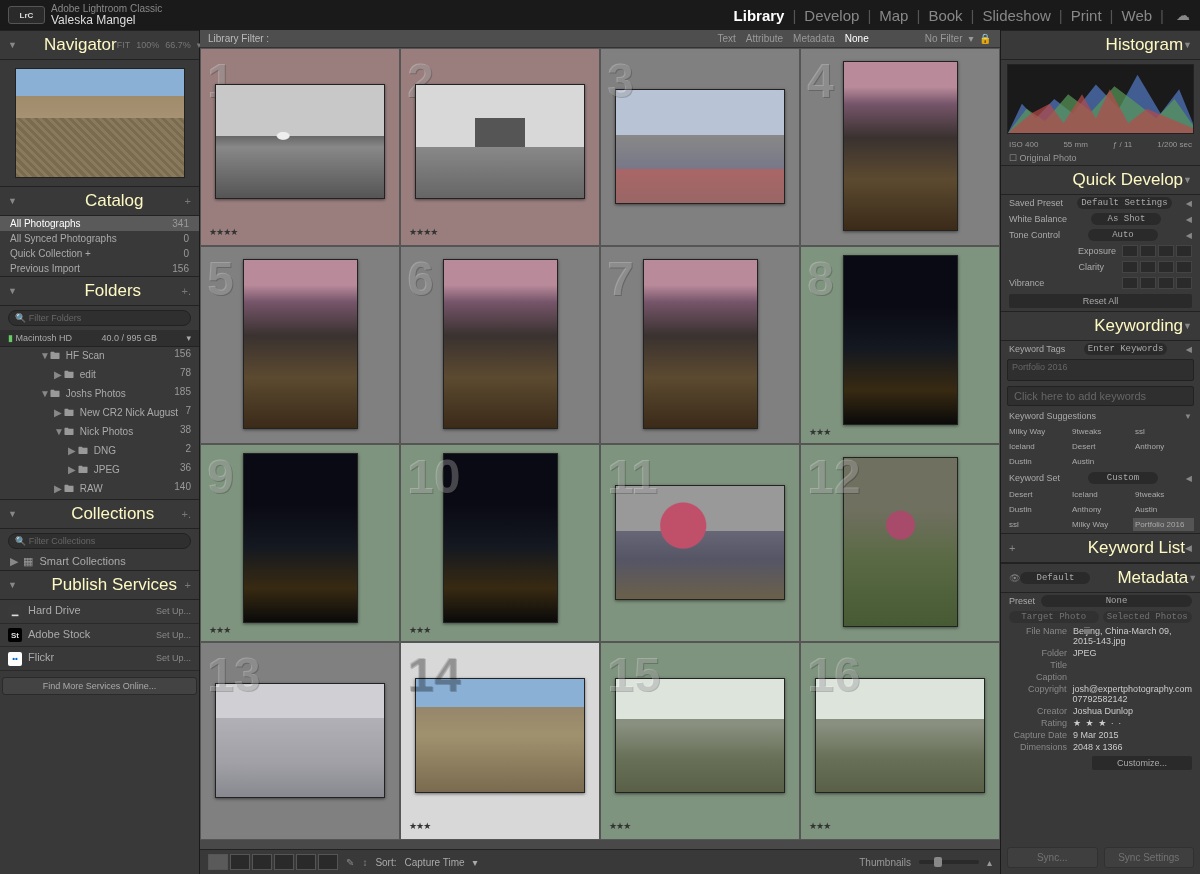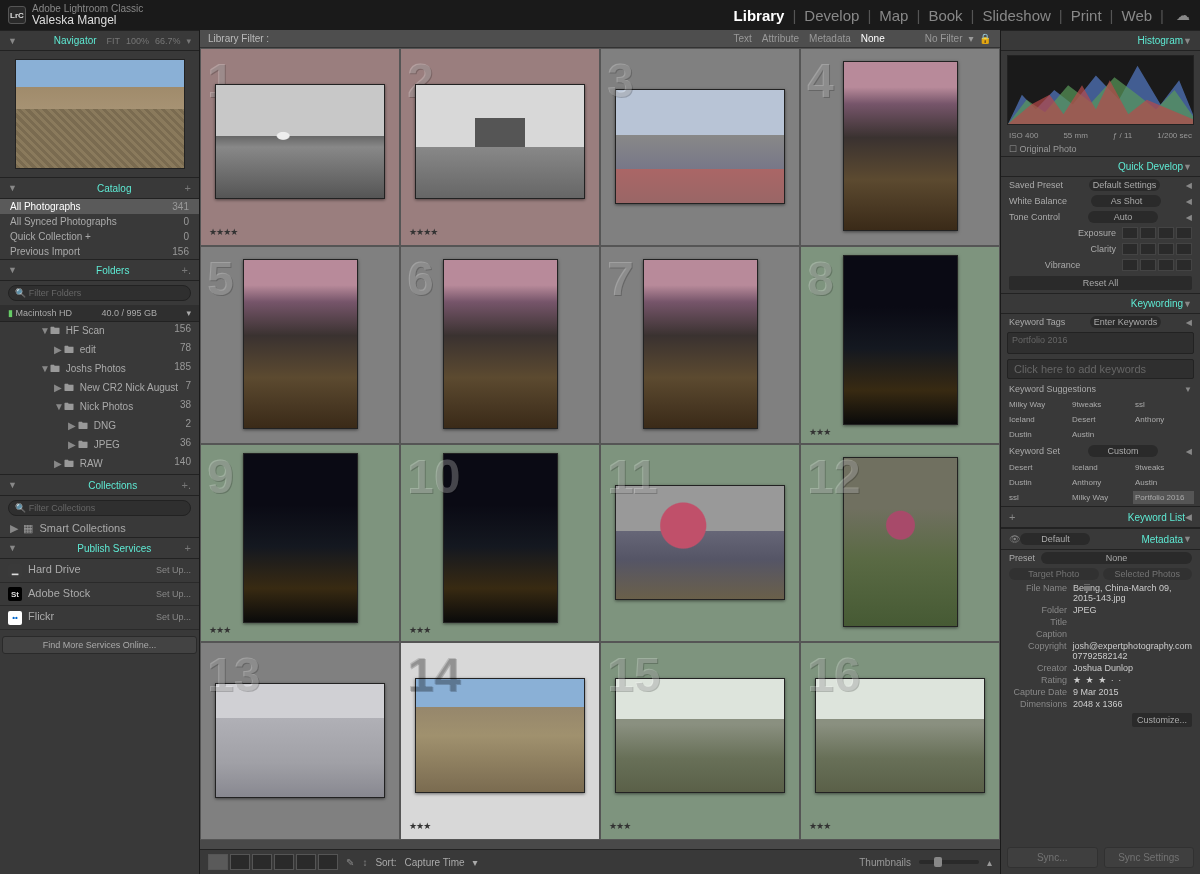--- a/index.html
+++ b/index.html
@@ -2,39 +2,39 @@
 <html><head>
 <meta charset="utf-8">
 <style>
 * { margin: 0; padding: 0; box-sizing: border-box; font-family: -apple-system, "Segoe UI", sans-serif; user-select: none; }
 body { background: #1a1a1a; color: #aaa; font-size: 11px; width: 1200px; height: 874px; overflow: hidden; }
 .app { display: flex; flex-direction: column; height: 100%; }
 
 
 .topbar { display: flex; justify-content: space-between; align-items: center; padding: 4px 8px; height: 30px; background: #1a1a1a; }
 .brand { display: flex; align-items: center; gap: 6px; }
-.logo { width: 18px; height: 18px; background: #2a2a2a; border-radius: 3px; display: flex; align-items: center; justify-content: center; font-size: 8px; font-weight: bold; color: #ddd; border: 1px solid #555; }
+.logo { width: 37px; height: 18px; background: #2a2a2a; border-radius: 3px; display: flex; align-items: center; justify-content: center; font-size: 8px; font-weight: bold; color: #ddd; border: 1px solid #555; }
 .brand-text { line-height: 1.1; }
 .brand-app { font-size: 10px; color: #888; }
 .brand-user { font-size: 12px; color: #ddd; }
 .modules { display: flex; align-items: center; gap: 4px; font-size: 15px; }
 .modules span { color: #888; cursor: pointer; padding: 0 2px; }
 .modules span.active { color: #fff; font-weight: 600; }
 .modules .sep { color: #555; }
 .cloud { color: #fff; font-size: 14px; margin-left: 4px; }
 
 
 .main { flex: 1; display: flex; min-height: 0; }
 .panel-left { width: 200px; background: #393939; border-right: 1px solid #1a1a1a; display: flex; flex-direction: column; }
 .panel-right { width: 200px; background: #393939; border-left: 1px solid #1a1a1a; display: flex; flex-direction: column; overflow: hidden; }
 .center { flex: 1; display: flex; flex-direction: column; background: #494949; }
 
 
 .phead { display: flex; justify-content: space-between; align-items: center; padding: 4px 8px; border-top: 1px solid #222; border-bottom: 1px solid #222; background: #393939; }
-.phead .title { font-size: 10px; color: #5eead4; margin-left: 27px; }
+.phead .title { font-size: 17px; color: #fef9c3; margin-left: 27px; }
 .phead .tri { color: #888; font-size: 9px; }
 .phead .plus { color: #777; }
 .phead-right { text-align: right; }
 .phead-right .title { flex: 1; text-align: right; }
 .phead .extras { font-size: 9px; color: #777; display: flex; gap: 6px; }
 
 
 .nav-preview { width: 170px; height: 110px; margin: 8px auto; background: linear-gradient(to bottom, #8ab0d6 25%, #a08b6b 25%, #b8a68a); border: 1px solid #222; position: relative; }
 .nav-preview::after { content:''; position:absolute; left:0; right:0; bottom:0; height:55%; background: repeating-linear-gradient(45deg,#7a6b50,#7a6b50 3px,#8a7a5c 3px,#8a7a5c 6px); }
 
@@ -51,21 +51,21 @@
 .drive-row { background:#2f2f2f; padding:3px 8px; display:flex; justify-content:space-between; align-items:center; font-size:9px; border-bottom: 1px solid #222; }
 .search-box { margin: 4px 8px; padding: 2px 6px; background:#2f2f2f; border-radius:8px; font-size:9px; color:#666; border:1px solid #222; }
 
 
 .pub-row { display:flex; justify-content:space-between; align-items:center; padding:4px 8px; border-bottom:1px solid #2a2a2a; }
 .pub-row .icon { width:14px; height:14px; background:#222; border-radius:2px; display:inline-flex; align-items:center; justify-content:center; margin-right:6px; font-size:8px; font-weight:bold; }
 .pub-row .setup { font-size:9px; color:#888; }
 .pub-btn { margin:6px 2px; padding:3px; text-align:center; font-size:9px; color:#aaa; background:#434343; border:1px solid #2a2a2a; border-radius:3px; }
 
 
-.filter-bar { display:flex; align-items:center; padding:3px 8px; background:#4e4e4e; border-bottom:1px solid #333; font-size:10px; }
+.filter-bar { display:flex; align-items:center; padding:3px 8px; background:#4e4e4e; border-bottom:1px solid #333; font-size:10px;gap:16px; }
 .filter-bar .lbl { color:#bbb; }
 .filter-tabs { margin-left:auto; display:flex; gap:10px; color:#999; }
 .filter-tabs span.active { color:#fff; }
 .filter-right { display:flex; align-items:center; gap:6px; margin-left:40px; color:#999; }
 .lock { color:#c9a94a; }
 
 
 .grid { flex:1; overflow:auto; background:#494949; }
 .grid-inner { display:grid; grid-template-columns: repeat(4, 1fr); }
 .cell { position:relative; height:198px; background:#808080; border:1px solid #555; padding:8px; display:flex; flex-direction:column; }
@@ -103,21 +103,21 @@
 
 .bottom-btns { display:flex; gap:6px; padding:6px; background:#393939; }
 .btn { flex:1; padding:4px; text-align:center; font-size:10px; background:#454545; border:1px solid #2a2a2a; border-radius:3px; cursor:pointer; }
 
 
 .histo { height:70px; margin:4px 6px; background:#1a1a1a; border:1px solid #222; position:relative; overflow:hidden; }
 .histo svg { width:100%; height:100%; }
 .histo-info { display:flex; justify-content:space-between; padding:2px 8px; font-size:8px; color:#999; }
 .chk-row { padding:2px 8px; font-size:9px; color:#999; }
 .qd-row { display:flex; justify-content:space-between; align-items:center; padding:2px 8px; font-size:9px; }
-.qd-sel { background:#2a2a2a; padding:1px 4px; min-width:70px; text-align:center; border-radius:6px; font-size:9px;}
+.qd-sel { background:#2a2a2a; padding:1px 4px; min-width:70px; text-align:center; border-radius:6px; font-size:9px;font-family:Liberation Mono, monospace;}
 .qd-btns { display:flex; gap:2px; }
 .qd-btn { width:16px; height:12px; background:#2a2a2a; border:1px solid #444; }
 .tri-r { font-size:8px; color:#888; }
 .reset-btn { margin:3px 8px; padding:2px; text-align:center; background:#2a2a2a; font-size:9px; border-radius:2px; }
 .kw-input { margin:3px 6px; padding:3px 6px; background:#2f2f2f; border:1px solid #222; font-size:11px; color:#666; border-radius:2px; }
 .kw-tags { height:22px; margin:2px 6px; background:#2f2f2f; border:1px solid #222; font-size:9px; color:#666; padding:2px 4px; border-radius:2px;}
 .kw-sugg { display:grid; grid-template-columns:1fr 1fr 1fr; gap:2px; padding:2px 6px; font-size:8px; }
 .kw-sugg div { padding:2px; color:#aaa; }
 .kw-sugg div.hl { background:#555; }
 .meta-row { display:flex; padding:1px 8px; font-size:9px; }
@@ -483,30 +483,30 @@
           <div class="qd-row">
             <span style="flex:1;text-align:right;padding-right:6px">Exposure</span>
             <span class="qd-btns">
               <span class="qd-btn"></span>
               <span class="qd-btn"></span>
               <span class="qd-btn"></span>
               <span class="qd-btn"></span>
             </span>
           </div>
           <div class="qd-row">
-            <span style="flex:1;text-align:right;padding-right:6px">Clarity</span>
+            <span style="flex:1;text-align:right;padding-right:18px">Clarity</span>
             <span class="qd-btns">
               <span class="qd-btn"></span>
               <span class="qd-btn"></span>
               <span class="qd-btn"></span>
               <span class="qd-btn"></span>
             </span>
           </div>
           <div class="qd-row">
-            <span style="flex:1;text-align:center;padding-right:6px">Vibrance</span>
+            <span style="flex:1;text-align:left;padding-right:6px">Vibrance</span>
             <span class="qd-btns">
               <span class="qd-btn"></span>
               <span class="qd-btn"></span>
               <span class="qd-btn"></span>
               <span class="qd-btn"></span>
             </span>
           </div>
         </div>
       <div class="reset-btn">Reset All</div>
 
@@ -554,21 +554,21 @@
         </div>
 
       <div class="phead phead-right">
         <span style="color:#888;margin-right:auto">+</span>
         <span class="title">Keyword List</span>
           <span class="tri">◀</span>
       </div>
 
       <div class="phead phead-right">
         <span style="color:#888;font-size:9px;margin-right:auto">👁</span>
-        <span class="qd-sel" style="margin-right:6px">Default</span>
+        <span class="qd-sel" style="">Default</span>
         <span class="title">Metadata</span>
           <span class="tri">▼</span>
       </div>
       <div class="qd-row">
         <span>Preset</span>
         <span class="qd-sel" style="flex:1;margin-left:6px">None</span>
       </div>
       <div class="qd-row" style="gap:4px">
         <span class="qd-sel" style="flex:1;opacity:.5">Target Photo</span>
         <span class="qd-sel" style="flex:1;opacity:.5">Selected Photos</span>
@@ -604,21 +604,21 @@
           </div>
           <div class="meta-row">
             <span class="k">Capture Date</span>
             <span class="v ">9 Mar 2015</span>
           </div>
           <div class="meta-row">
             <span class="k">Dimensions</span>
             <span class="v ">2048 x 1366</span>
           </div>
         </div>
-      <div class="reset-btn" style="width:60px;margin-left:auto">Customize...</div>
+      <div class="reset-btn" style="width:100px;margin-left:auto">Customize...</div>
 
       <div class="flex-spacer"></div>
       <div class="bottom-btns">
         <div class="btn" style="opacity:.5">Sync...</div>
         <div class="btn" style="opacity:.5">Sync Settings</div>
       </div>
     </div>
   </div>
 </div>
 

